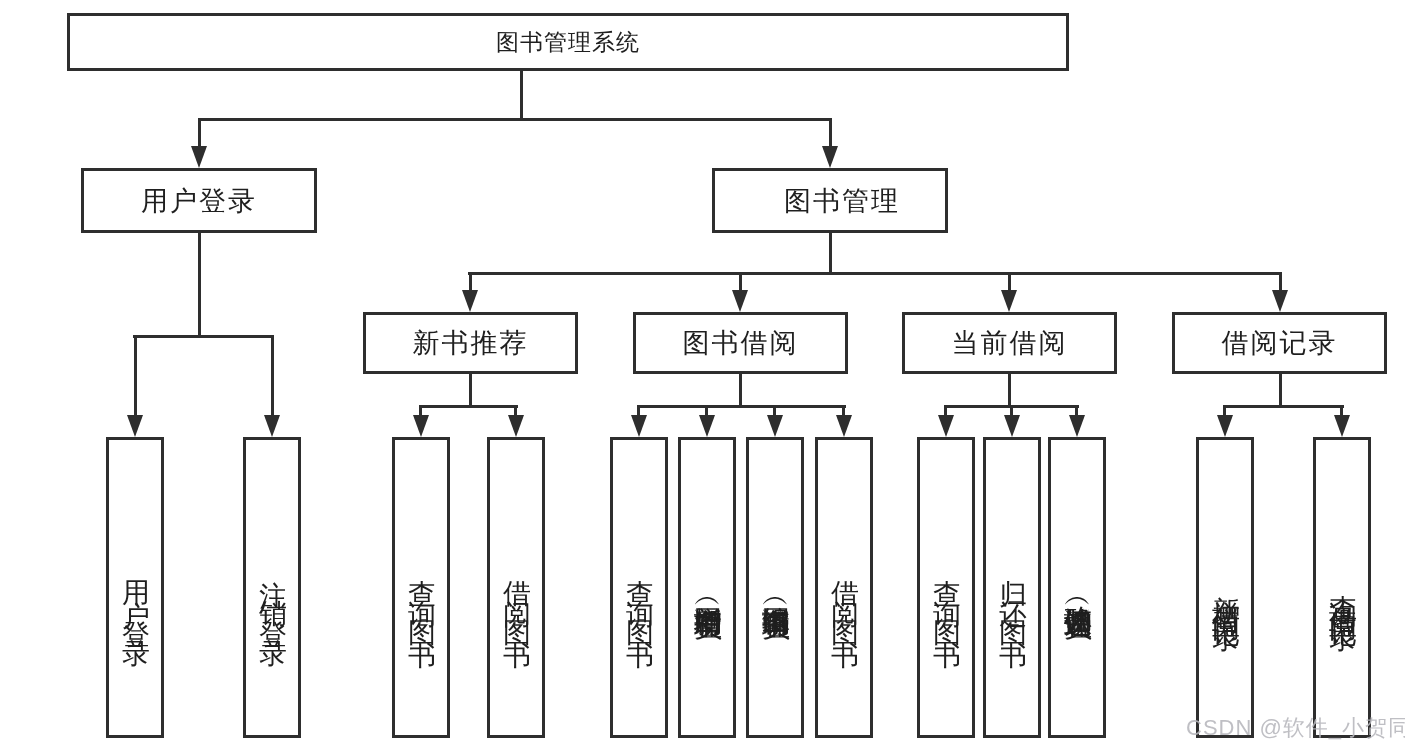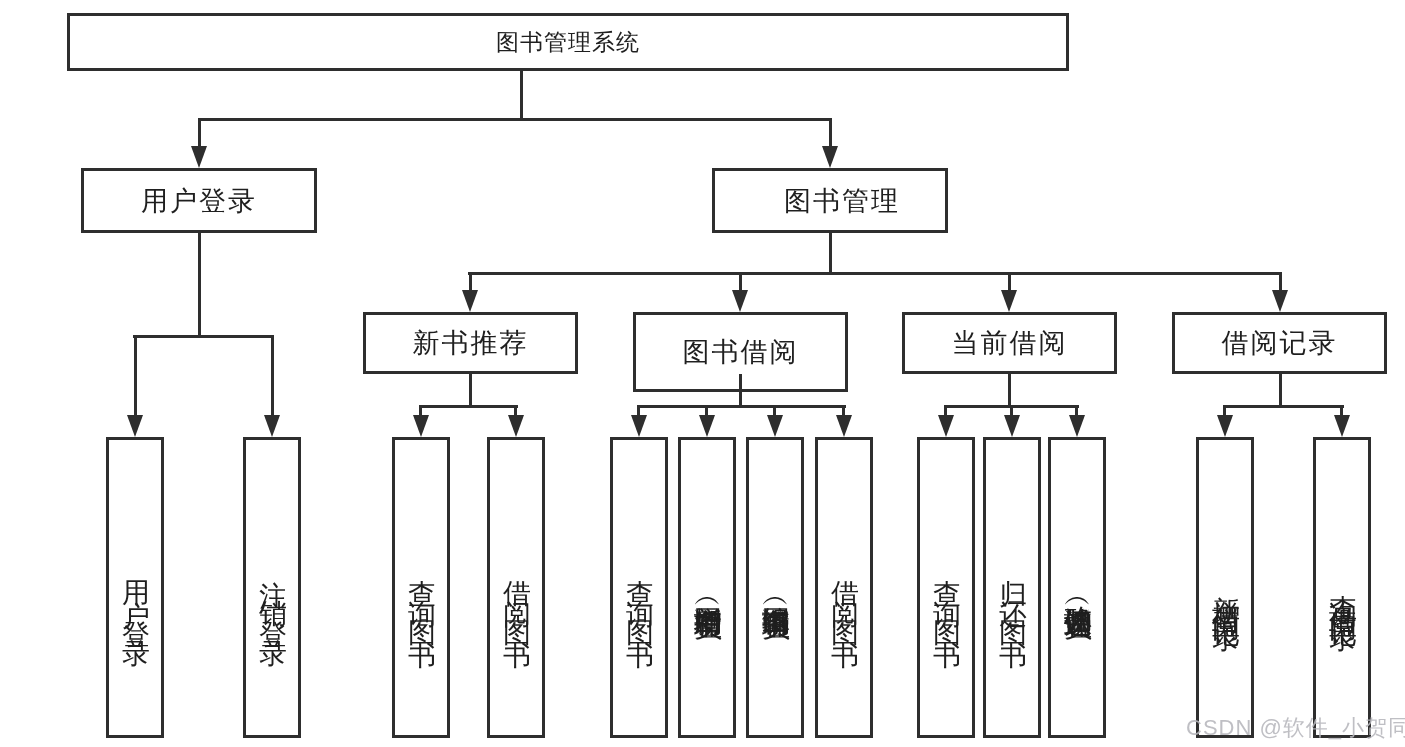--- a/index.html
+++ b/index.html
@@ -59,21 +59,21 @@
   <div class="vl" style="left:469px;top:272px;height:22px;"></div>
   <div class="ah" style="left:462px;top:290px;"></div>
   <div class="vl" style="left:739px;top:272px;height:22px;"></div>
   <div class="ah" style="left:732px;top:290px;"></div>
   <div class="vl" style="left:1008px;top:272px;height:22px;"></div>
   <div class="ah" style="left:1001px;top:290px;"></div>
   <div class="vl" style="left:1279px;top:272px;height:22px;"></div>
   <div class="ah" style="left:1272px;top:290px;"></div>
 
   <div class="node h-node" style="left:363px;top:312px;width:215px;height:62px;">新书推荐</div>
-  <div class="node h-node" style="left:633px;top:312px;width:215px;height:80px;">图书借阅</div>
+  <div class="node h-node" style="left:633px;top:312px;width:215px;height:62px;">图书借阅</div>
   <div class="node h-node" style="left:1172px;top:312px;width:215px;height:62px;">借阅记录</div>
   <div class="node h-node" style="left:902px;top:312px;width:215px;height:62px;">当前借阅</div>
 
   <div class="vl" style="left:469px;top:374px;height:34px;"></div>
   <div class="vl" style="left:739px;top:374px;height:34px;"></div>
   <div class="vl" style="left:1008px;top:374px;height:34px;"></div>
   <div class="vl" style="left:1279px;top:374px;height:34px;"></div>
 
   <div class="hl" style="left:419px;top:405px;width:99px;"></div>
   <div class="hl" style="left:637px;top:405px;width:209px;"></div>

